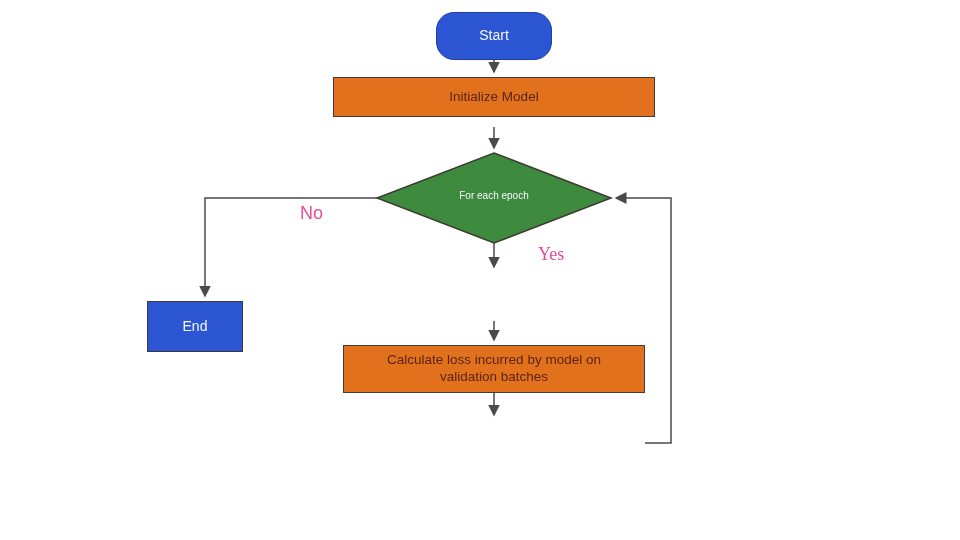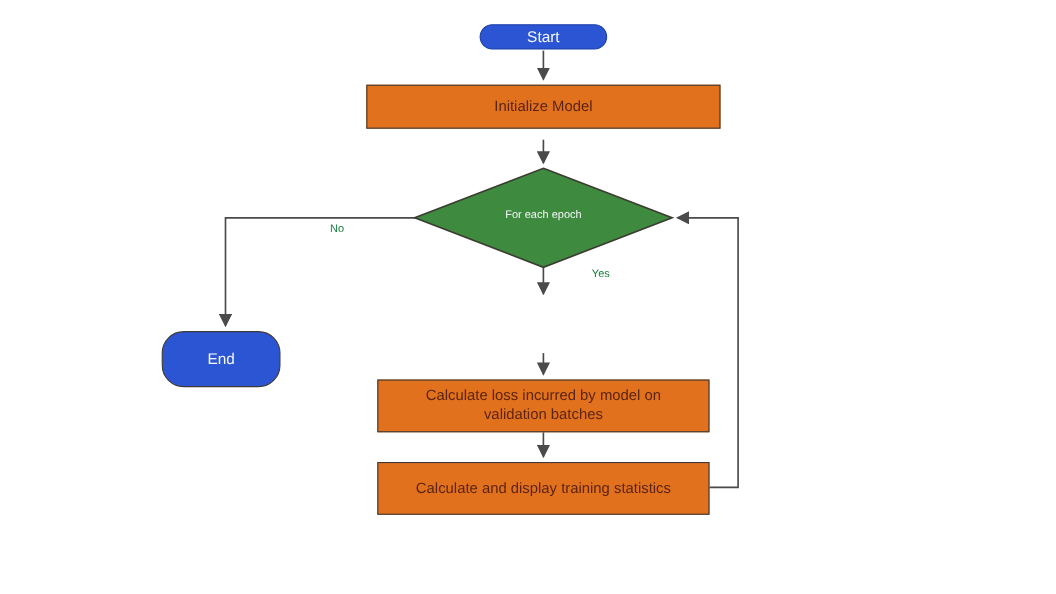--- a/index.html
+++ b/index.html
@@ -24,21 +24,21 @@
   .terminal{
     background:var(--blue);color:var(--white-text);
     border:1.5px solid var(--box-border);
     font-size:14px;
   }
   .diamond-label{
     position:absolute;color:var(--white-text);font-size:10px;
     text-align:center;pointer-events:none;
   }
   .edge-label{
-    position:absolute;color:#15803d;font-size:10px;
+    position:absolute;color:#ec4899;font-size:18px;
   }
   svg{position:absolute;left:0;top:0;}
   .connector{stroke:var(--line);stroke-width:1.5;fill:none;}
   .diamond-shape{fill:var(--green);stroke:var(--diamond-border);stroke-width:1.5;}
 </style>
 </head>
 <body>
 
 <div id="stage">
 
@@ -53,39 +53,36 @@
     <path class="connector" d="M494,127 L494,148" marker-end="url(#arrow)"></path>
     <path class="connector" d="M494,243 L494,267" marker-end="url(#arrow)"></path>
     <path class="connector" d="M494,321 L494,340" marker-end="url(#arrow)"></path>
     <path class="connector" d="M494,393 L494,415" marker-end="url(#arrow)"></path>
     <path class="connector" d="M378,198 L205,198 L205,296" marker-end="url(#arrow)"></path>
     <path class="connector" d="M645,443 L671,443 L671,198 L616,198" marker-end="url(#arrow)"></path>
 
     <polygon class="diamond-shape" points="494,153 611,198 494,243 377,198"></polygon>
   </svg>
 
-  <div class="node pill" style="left:436px;top:12px;width:116px;height:23px;margin-top:10px;">
+  <div class="node pill" style="left:436px;top:12px;width:116px;height:48px;">
     <span>Start</span>
   </div>
 
   <div class="node process" style="left:333px;top:77px;width:322px;height:40px;">
     <span>Initialize Model</span>
   </div>
 
   <div class="diamond-label" style="left:394px;top:190px;width:200px;">For each epoch</div>
 
 
   <div class="node process" style="left:343px;top:345px;width:302px;height:48px;">
     <span>Calculate loss incurred by model on validation batches</span>
   </div>
 
-  <div class="node process" style="left:343px;top:420px;width:302px;height:48px;">
-    <span>Calculate and display training statistics</span>
-  </div>
 
-  <div class="node terminal" style="left:147px;top:301px;width:108px;height:51px;border-radius:20px;">
+  <div class="node terminal" style="left:147px;top:301px;width:96px;height:51px;">
     <span>End</span>
   </div>
 
-  <span class="edge-label" style="left:538px;top:244px;">Yes</span>
+  <span class="edge-label" style="left:538px;top:244px;font-family:Liberation Serif, serif;">Yes</span>
   <span class="edge-label" style="left:300px;top:203px;">No</span>
 
 </div>
 
 </body></html>

